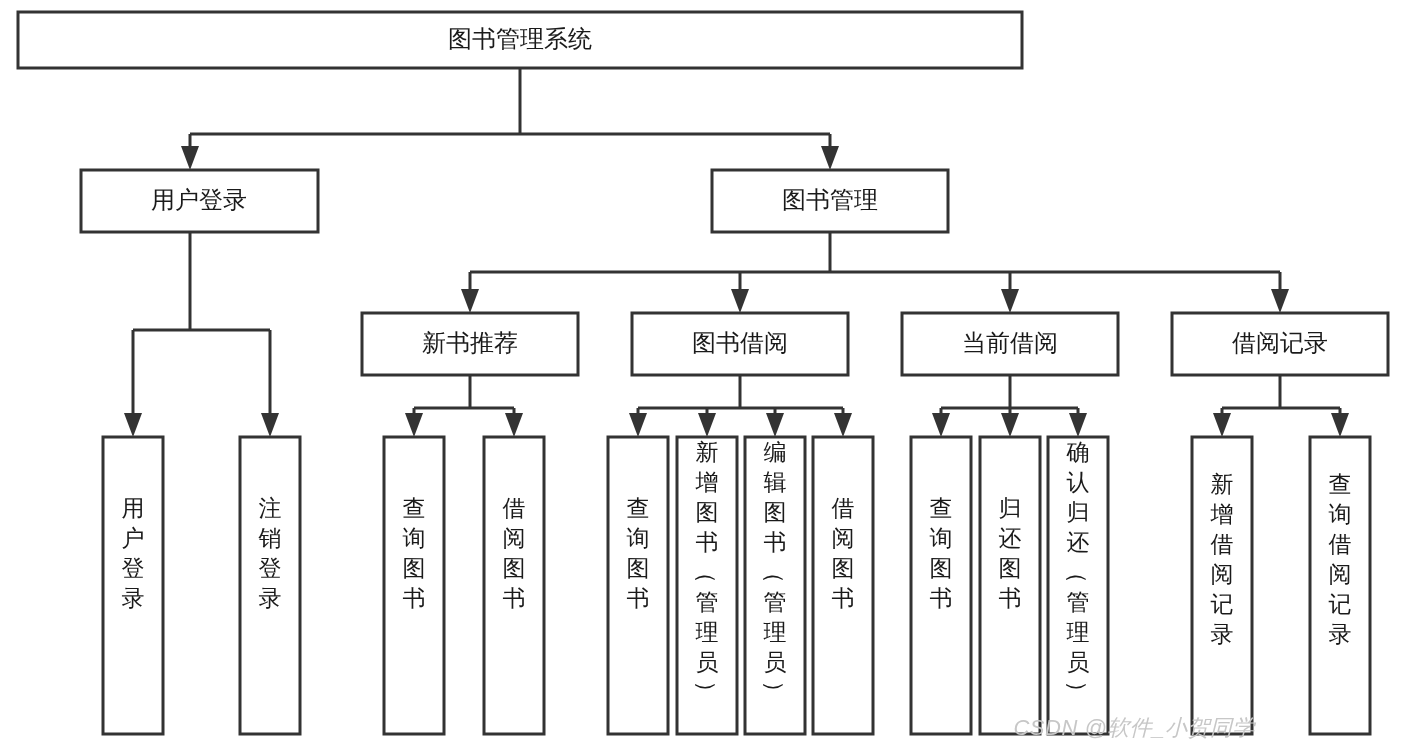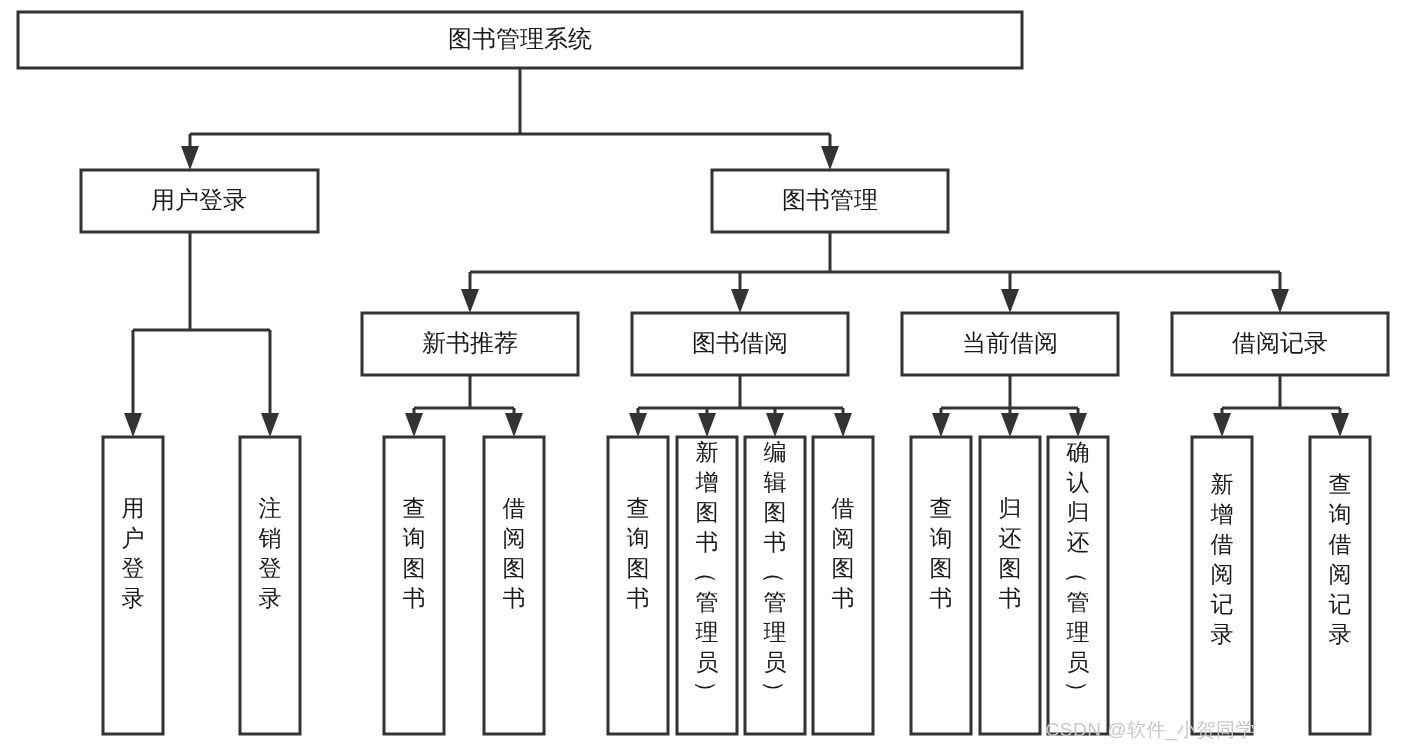--- a/index.html
+++ b/index.html
@@ -53,26 +53,27 @@
     font-family: "Liberation Sans", "DejaVu Sans", sans-serif;
     fill: #1a1a1a;
     font-size: 23px;
     text-anchor: middle;
   }
   .watermark-text {
     position: absolute;
     right: 8px;
     bottom: 4px;
     font-family: "Liberation Sans", "DejaVu Sans", sans-serif;
-    font-size: 19px;
+    font-size: 22px;
     color: #c7c7c7;
     white-space: nowrap;
     letter-spacing: 0.5px;
     pointer-events: none;
     user-select: none;
+    font-style: italic;
   }
 </style>
 </head>
 <body>
 
 <div id="diagram-root">
 
   <svg class="diagram-svg" viewBox="0 0 1405 747" xmlns="http://www.w3.org/2000/svg">
 
     <g>

